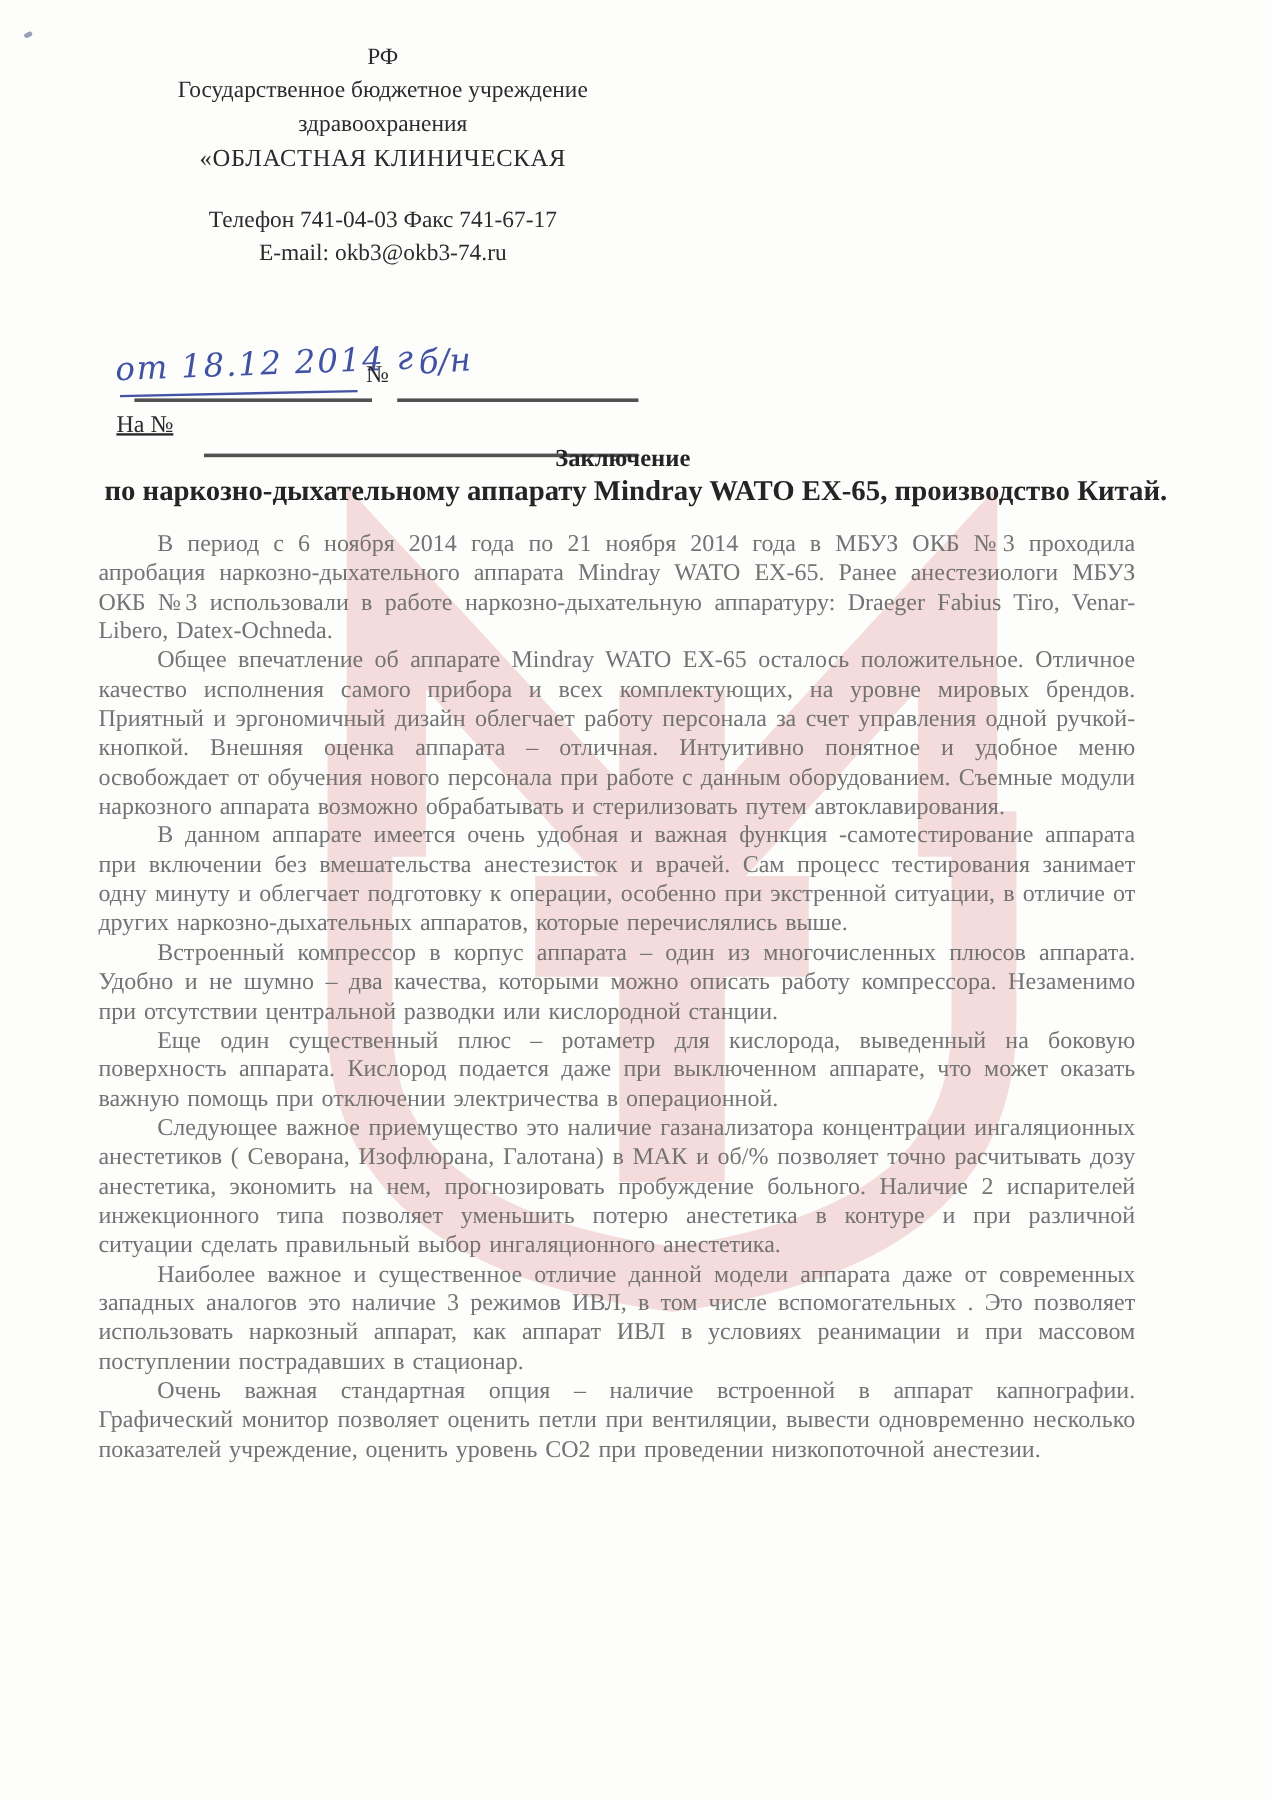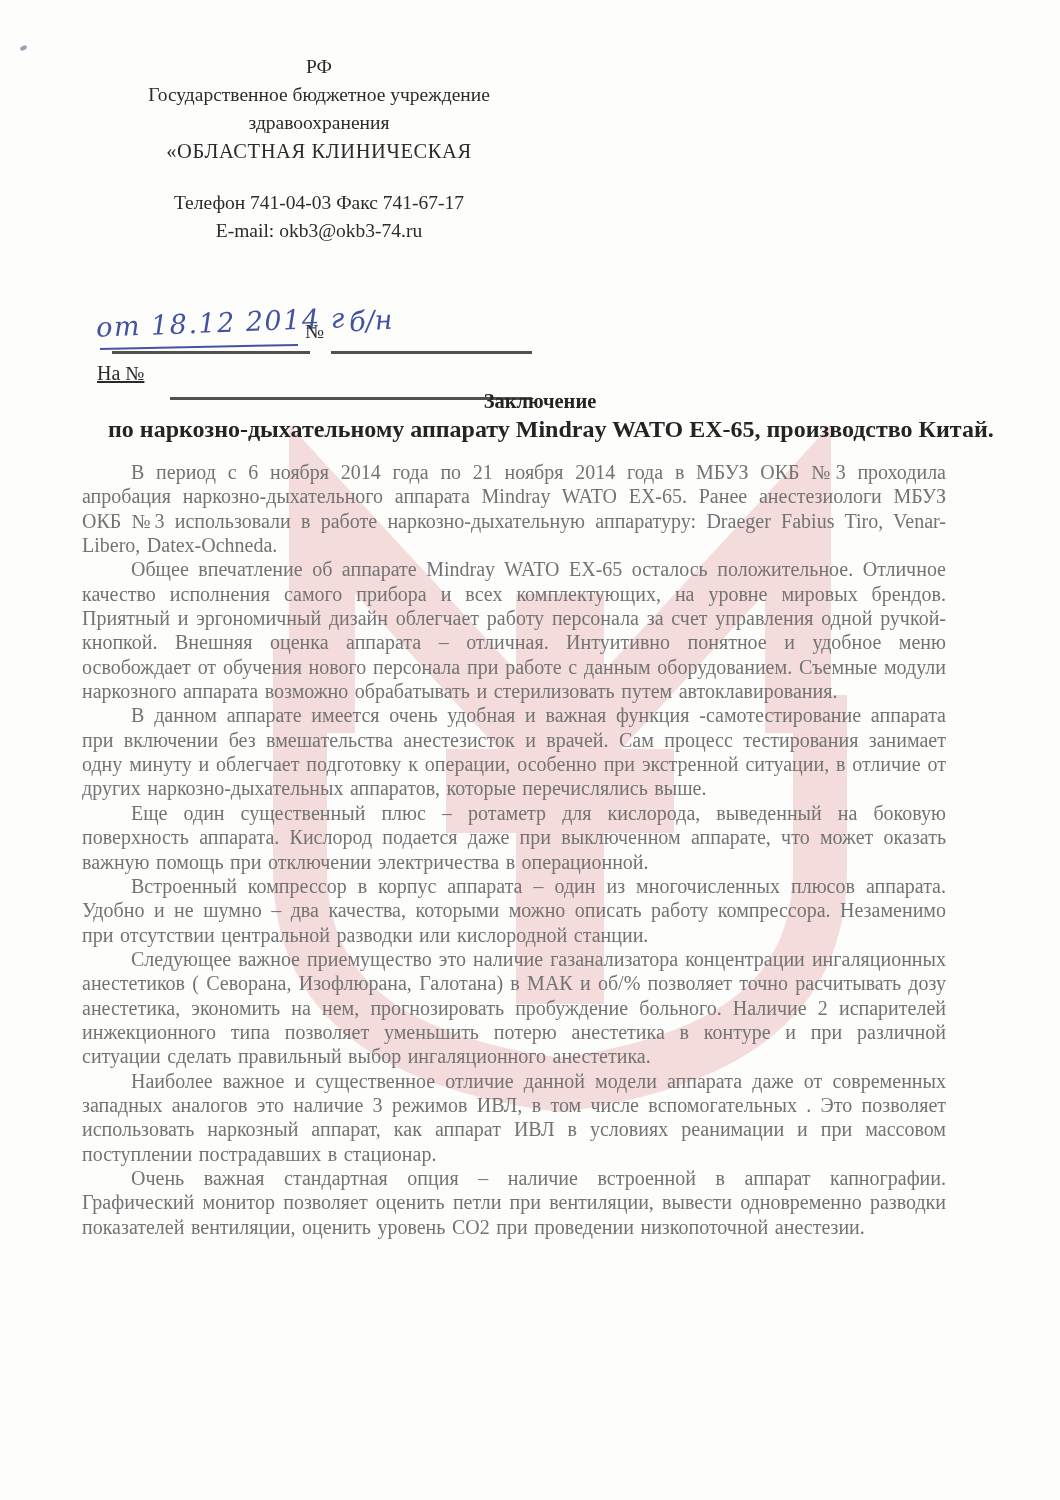--- a/index.html
+++ b/index.html
@@ -4,41 +4,41 @@
 <style>
   html,body{margin:0;padding:0;}
   body{
     width:1060px;height:1500px;
     background:#fdfdfc;
     font-family:"Liberation Serif", serif;
     color:#242424;
     position:relative;
     overflow:hidden;
   }
-  .page{position:absolute;left:0;top:0;width:1060px;height:1147px;margin-top:19px;}
+  .page{position:absolute;left:0;top:0;width:1060px;height:1147px;}
   .watermark{position:absolute;left:0;top:0;width:1060px;height:1500px;pointer-events:none;}
   .corner-mark{position:absolute;left:20px;top:27px;width:7px;height:4px;background:#9aa0b5;transform:rotate(-25deg);border-radius:2px;}
   
   .letterhead{position:absolute;left:95px;top:34px;width:448px;text-align:center;font-size:19.5px;line-height:28px;color:#2b2b2b;}
   .letterhead .bold{font-weight:normal;font-size:20.5px;letter-spacing:.6px;}
   .letterhead .gap{height:24px;}
   
   .hand{position:absolute;color:#4152a3;font-style:italic;font-family:"DejaVu Serif",serif;white-space:nowrap;}
   .hand.date{left:96px;top:288px;font-size:27px;letter-spacing:1.5px;transform:rotate(-2.2deg);}
   .hand.num{left:349px;top:286px;font-size:27px;transform:rotate(-4deg);}
   .blue-underline{position:absolute;left:100px;top:327px;width:198px;height:2px;background:#4553a4;transform:rotate(-1.2deg);}
   .scan-line{position:absolute;height:2.5px;background:#515151;}
   .line-date{left:112px;top:332px;width:198px;}
   .line-number{left:331px;top:332px;width:201px;}
   .line-reply{left:170px;top:378px;width:362px;}
   .printed-label{position:absolute;font-size:20px;color:#2b2b2b;}
   .label-no{left:305px;top:301px;}
   .label-na{left:97px;top:343px;text-decoration:underline;}
   
-  .titleblock{position:absolute;left:108px;top:371px;width:864px;text-align:center;font-weight:bold;color:#242424;}
+  .titleblock{position:absolute;left:87px;top:371px;width:864px;text-align:center;font-weight:bold;color:#242424;}
   .doctitle{font-size:20.5px;}
   .docsubtitle{font-size:24px;margin-top:3px;white-space:nowrap;}
   
   .bodytext{position:absolute;left:82px;top:441px;width:864px;font-size:20px;line-height:24.35px;text-align:justify;color:#737373;word-spacing:1.5px;}
   .bodytext p{margin:0;text-indent:49px;}
 </style>
 </head>
 <body>
 
 <div class="page">
@@ -75,20 +75,20 @@
 
   <div class="titleblock">
     <div class="doctitle">Заключение</div>
     <div class="docsubtitle">по наркозно-дыхательному аппарату Mindray WATO EX-65, производство Китай.</div>
   </div>
 
   <div class="bodytext">
       <p>В период  с 6 ноября 2014 года по 21 ноября 2014 года в МБУЗ ОКБ №3 проходила апробация наркозно-дыхательного аппарата Mindray WATO EX-65. Ранее анестезиологи МБУЗ ОКБ №3 использовали в работе наркозно-дыхательную аппаратуру: Draeger Fabius Tiro, Venar-Libero, Datex-Ochneda.</p>
       <p>Общее впечатление об аппарате Mindray WATO EX-65 осталось положительное. Отличное качество исполнения самого прибора и всех комплектующих, на уровне мировых брендов. Приятный и эргономичный дизайн облегчает работу персонала за счет управления одной ручкой-кнопкой. Внешняя оценка аппарата – отличная.  Интуитивно понятное и удобное меню освобождает от обучения нового персонала при работе с данным оборудованием. Съемные модули наркозного аппарата возможно обрабатывать и стерилизовать путем автоклавирования.</p>
       <p>В данном аппарате имеется очень удобная и важная функция -самотестирование аппарата при включении без вмешательства анестезисток и врачей. Сам процесс тестирования занимает одну минуту и облегчает подготовку к операции, особенно при экстренной ситуации, в отличие от других наркозно-дыхательных аппаратов, которые перечислялись выше.</p>
+      <p>Встроенный компрессор в корпус аппарата  – один из многочисленных плюсов аппарата.  Удобно и не шумно – два качества, которыми можно описать  работу компрессора. Незаменимо при отсутствии центральной разводки или  кислородной станции.</p>
       <p>Еще один существенный плюс – ротаметр для кислорода, выведенный на боковую поверхность аппарата. Кислород подается даже при выключенном аппарате, что может оказать важную помощь при отключении электричества в операционной.</p>
-      <p>Встроенный компрессор в корпус аппарата  – один из многочисленных плюсов аппарата.  Удобно и не шумно – два качества, которыми можно описать  работу компрессора. Незаменимо при отсутствии центральной разводки или  кислородной станции.</p>
       <p>Следующее важное приемущество это наличие газанализатора концентрации ингаляционных анестетиков ( Севорана, Изофлюрана, Галотана) в МАК и об/%  позволяет точно расчитывать дозу анестетика, экономить на нем, прогнозировать пробуждение больного. Наличие 2 испарителей инжекционного типа позволяет уменьшить потерю анестетика в контуре и при различной ситуации сделать правильный выбор ингаляционного анестетика.</p>
       <p>Наиболее важное и существенное отличие данной модели аппарата даже от современных западных аналогов это наличие 3 режимов ИВЛ, в том числе вспомогательных . Это позволяет использовать наркозный аппарат, как аппарат ИВЛ в условиях реанимации и при массовом поступлении пострадавших в стационар.</p>
-      <p>Очень важная стандартная опция – наличие встроенной в аппарат капнографии. Графический монитор позволяет оценить петли при вентиляции, вывести одновременно разводки показателей вентиляции, оценить уровень СО2 при проведении низкопоточной анестезии.</p>
+      <p>Очень важная стандартная опция – наличие встроенной в аппарат капнографии. Графический монитор позволяет оценить петли при вентиляции, вывести одновременно несколько показателей учреждение, оценить уровень СО2 при проведении низкопоточной анестезии.</p>
     </div>
 
 </div>
 
 </body></html>

